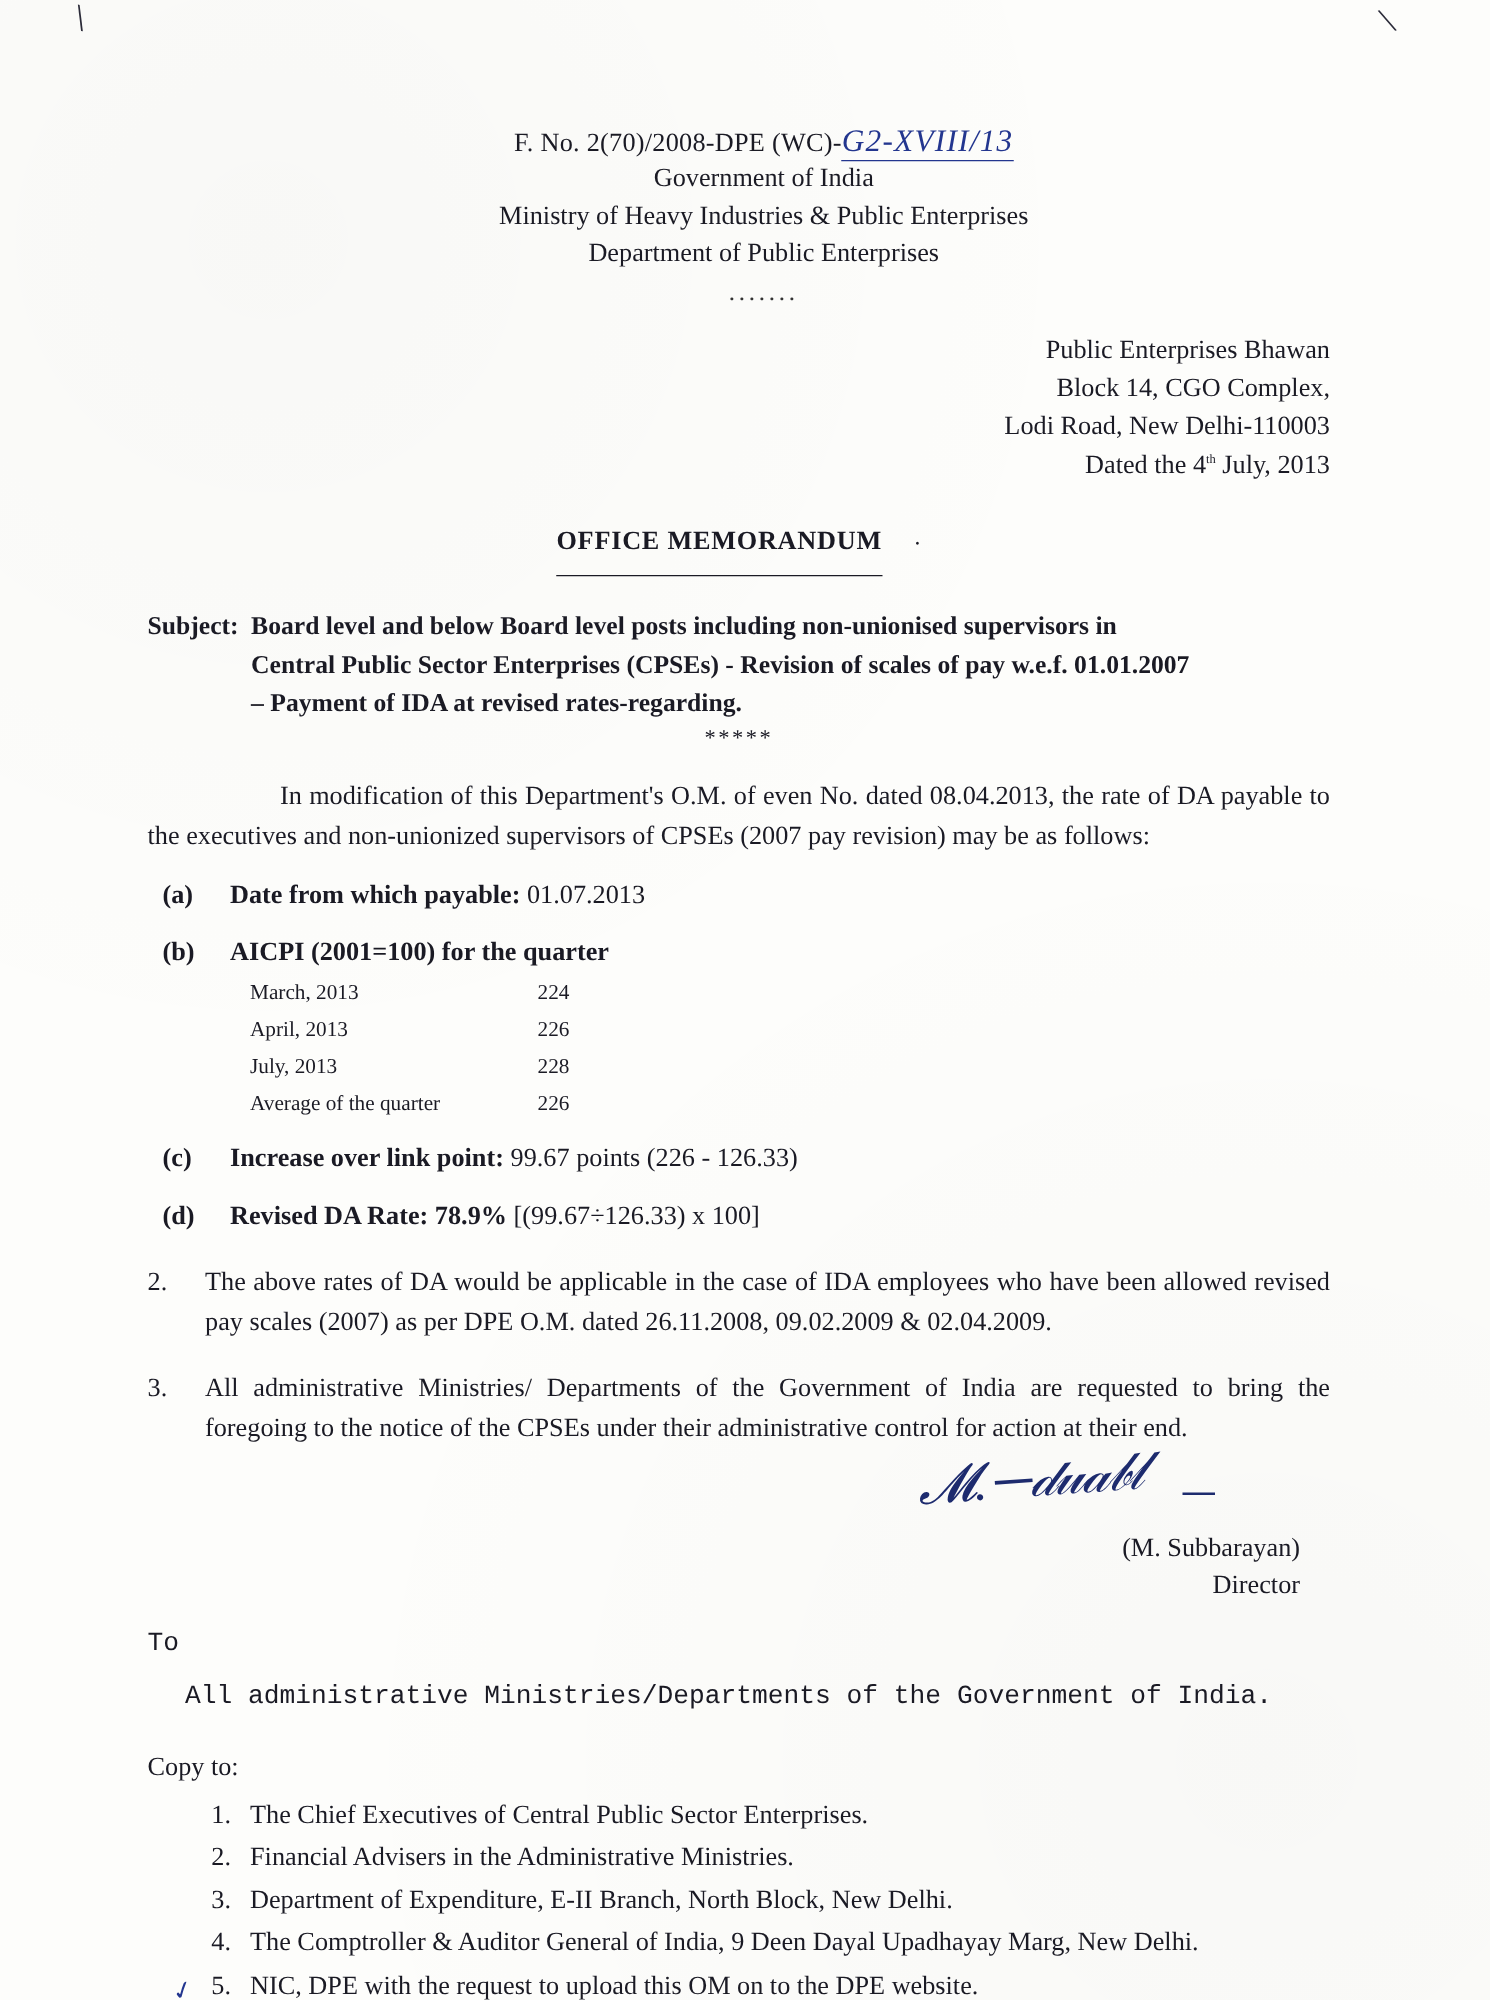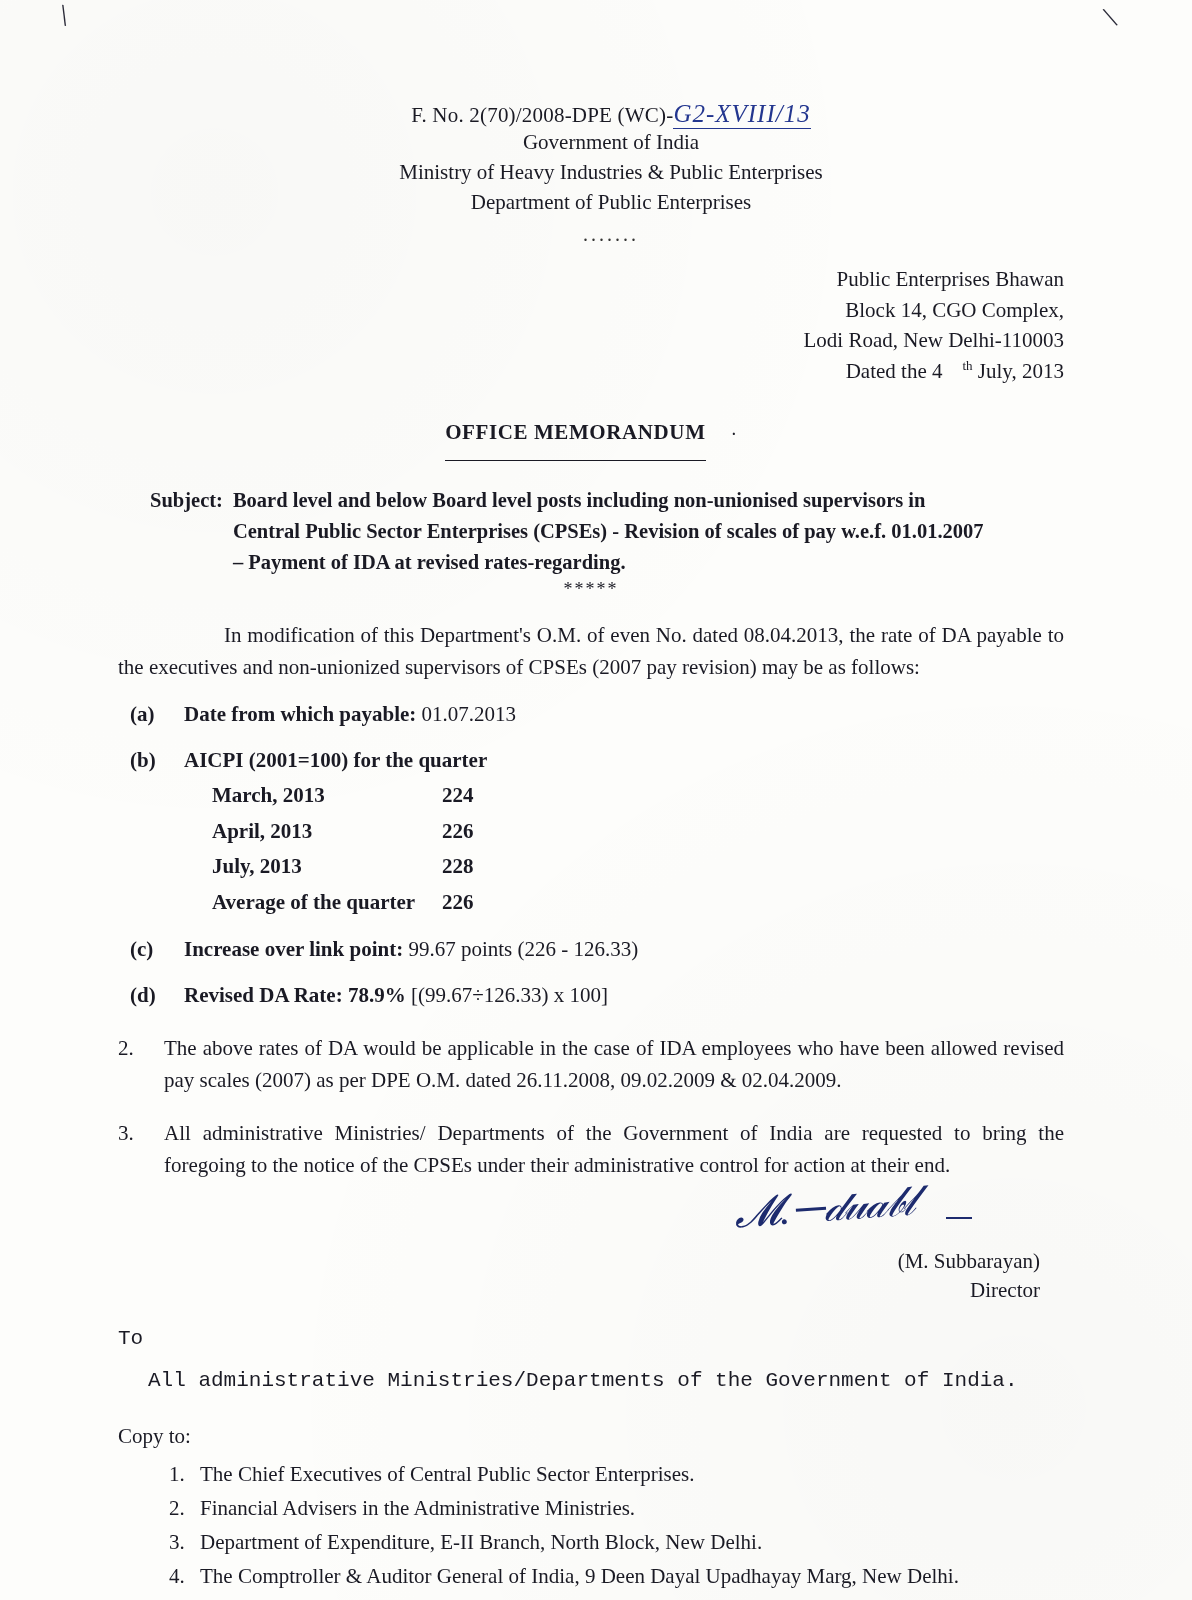--- a/index.html
+++ b/index.html
@@ -72,21 +72,21 @@
     margin: 6px 0 18px 40px;
     color: #333;
   }
 
   .address {
     text-align: right;
     font-size: 21px;
     line-height: 1.45;
     margin-top: 2px;
   }
-  .address sup { font-size: 13px; margin-left: 20px; }
+  .address sup { font-size: 10px; }
 
   .om-title {
     text-align: center;
     font-weight: bold;
     font-size: 21px;
     letter-spacing: 0.6px;
     margin: 34px 0 0 0;
   }
   .om-title span { border-bottom: 1.8px solid #1a1a24; padding-bottom: 16px; }
   .om-title .stray-dot {
@@ -96,21 +96,21 @@
     font-size: 14px;
   }
 
   .subject {
     margin: 26px 0 0 0;
     font-weight: bold;
     font-size: 20.5px;
     line-height: 1.5;
     display: flex;
   }
-  .subject .lbl { white-space: nowrap; padding-right: 10px; margin-left: 32px; }
+  .subject .lbl { white-space: nowrap; padding-right: 10px; }
   .subject .body { text-align: justify; }
   .subject .body div { text-align: justify; }
 
   .stars {
     text-align: center;
     letter-spacing: 2px;
     font-size: 18px;
     margin: 2px 0 20px 0;
   }
 
@@ -133,23 +133,22 @@
     flex: 0 0 66px;
     font-weight: bold;
     padding-left: 12px;
     box-sizing: border-box;
   }
   .item .text { flex: 1; }
   .item b { font-weight: bold; }
 
   table.aicpi {
     border-collapse: collapse;
-    margin: 2px 0 0 28px;
-    font-size: 21px;
-    font-weight: bold;
+    margin: 2px 0 0 16px;
+    font-size: 17px;
   }
   table.aicpi td { padding: 2px 0; }
   table.aicpi td.month { width: 230px; }
   table.aicpi td.val { width: 120px; }
 
   .numbered {
     display: flex;
     font-size: 21px;
     line-height: 1.5;
     text-align: justify;

